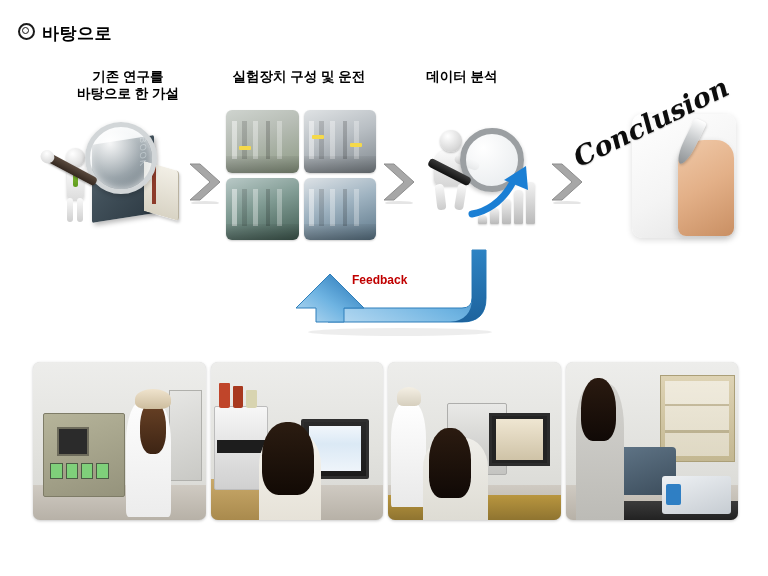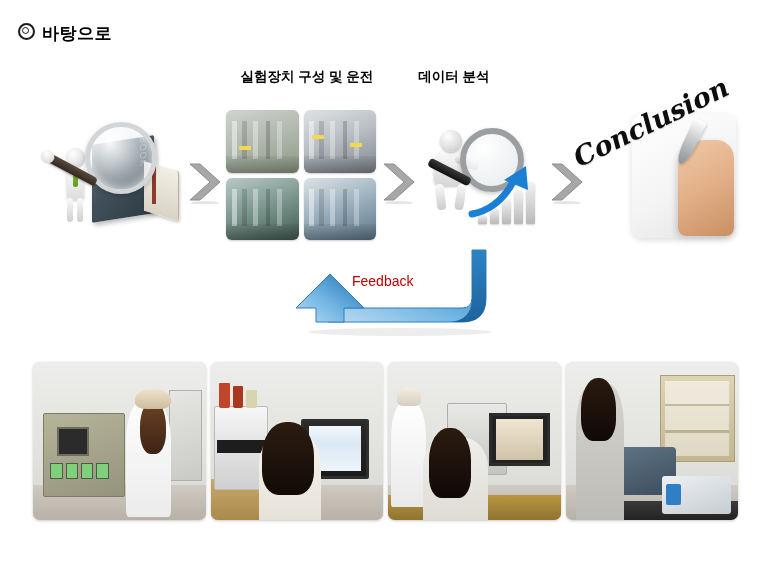--- a/index.html
+++ b/index.html
@@ -51,22 +51,22 @@
   .step-label {
     position: absolute;
     text-align: center;
     font-size: 13.5px;
     font-weight: bold;
     line-height: 17px;
     color: #000;
     white-space: pre-line;
   }
   #label-step1 { left: 48px;  top: 68px;  width: 160px; }
-  #label-step2 { left: 222px; top: 68px;  width: 170px; }
-  #label-step3 { left: 384px; top: 68px;  width: 140px; }
+  #label-step2 { left: 214px; top: 68px;  width: 170px; }
+  #label-step3 { left: 392px; top: 68px;  width: 140px; }
 
   .step-art { position: absolute; }
 
   
   #art-step1 { left: 40px; top: 112px; width: 150px; height: 132px; }
   .book-body {
     position: absolute; left: 52px; top: 28px;
     width: 62px; height: 78px;
     background: linear-gradient(135deg,#5e6b72 0%,#41505a 45%,#2e3b44 100%);
     transform: skewY(-9deg);
@@ -279,22 +279,22 @@
     transform-origin: left bottom;
     white-space: nowrap;
     text-shadow: 0 1px 1px rgba(0,0,0,.15);
   }
 
   
   #feedback-loop { position: absolute; left: 274px; top: 248px; width: 236px; height: 92px; }
   #feedback-label {
     position: absolute;
     left: 352px; top: 273px;
-    font-size: 14px;
-    font-weight: normal;
+    font-size: 12px;
+    font-weight: bold;
     color: #c00000;
     white-space: nowrap;
   }
 
   
   #photo-strip {
     position: absolute;
     left: 33px; top: 362px;
     width: 705px; height: 158px;
     display: flex;
@@ -468,20 +468,22 @@
 </style>
 </head>
 <body>
 
 <div id="page-title">
   <span class="bullet"></span><span>바탕으로</span>
 </div>
 
 <div id="flow-row">
 
+  <div class="step-label" id="label-step1">기존 연구를
+바탕으로 한 가설</div>
   <div class="step-label" id="label-step2">실험장치 구성 및 운전</div>
   <div class="step-label" id="label-step3">데이터 분석</div>
 
   <div class="step-art" id="art-step1">
     <div class="book-body"></div>
     <div class="book-pages"></div>
     <div class="book-ribbon"></div>
     <div class="figure-body"></div>
     <div class="figure-tie"></div>
     <div class="figure-legs">

